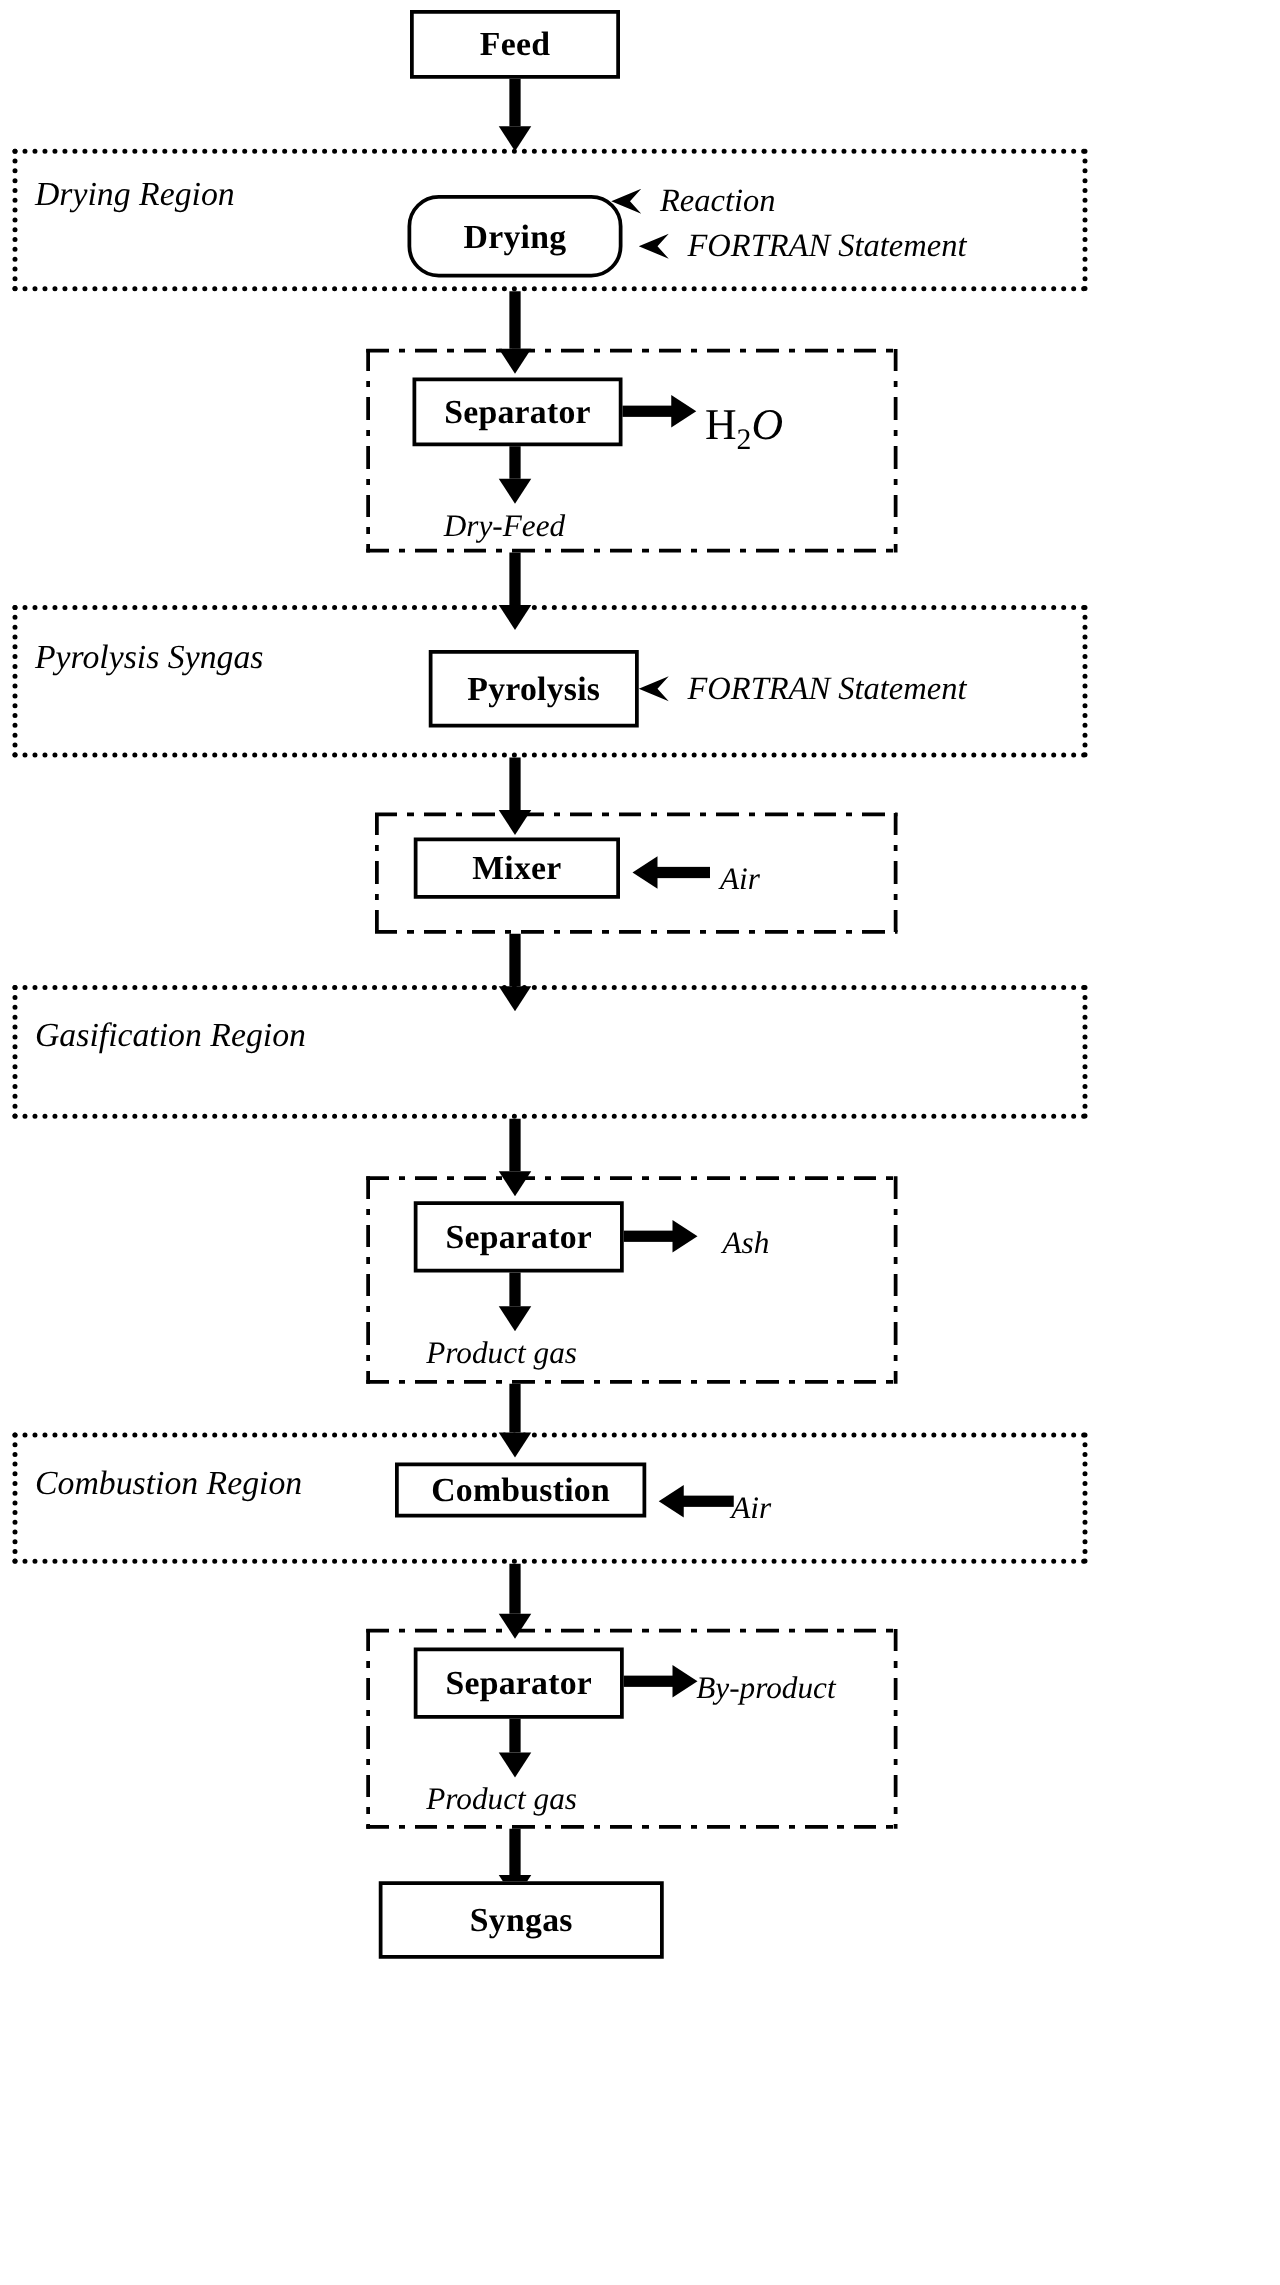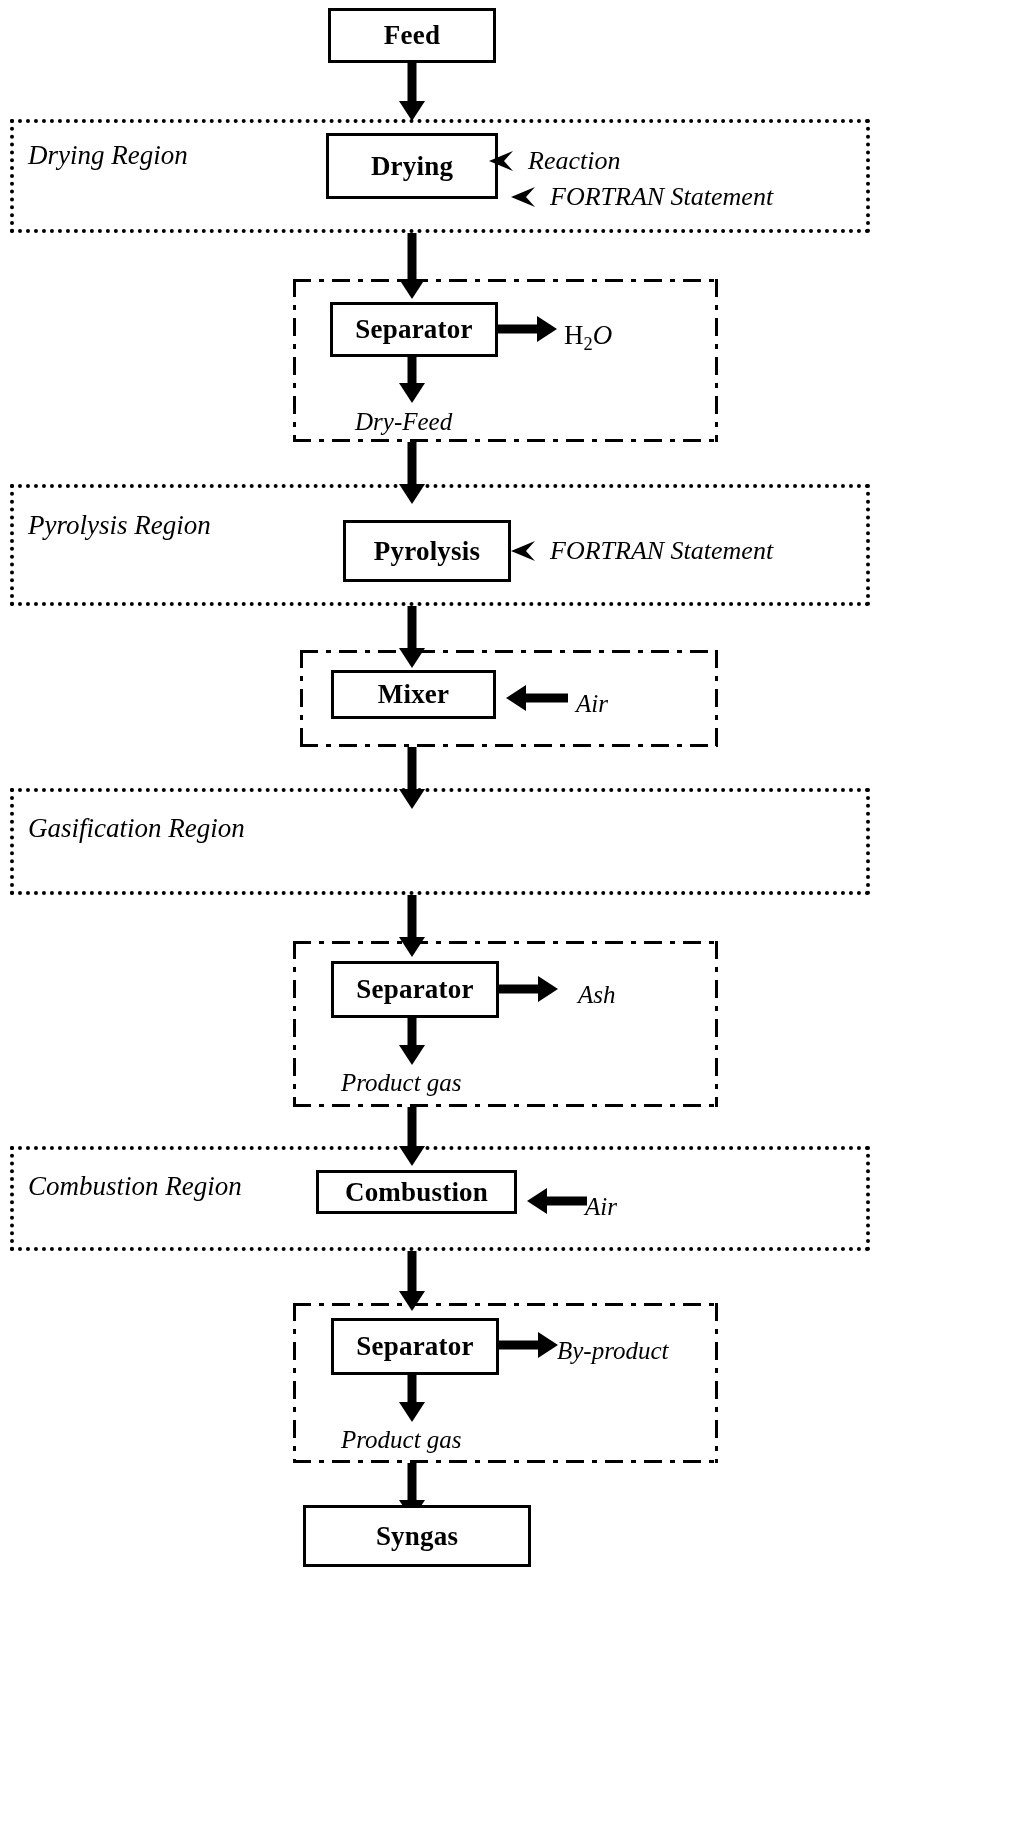--- a/index.html
+++ b/index.html
@@ -81,21 +81,21 @@
     font-size: 26px;
     white-space: nowrap;
     line-height: 1;
     font-family: "Liberation Serif", "DejaVu Serif", serif;
   }
   .region-label { font-size: 27px; }
   .stream-label { font-size: 25px; }
 
   
   .formula-label {
-    font-size: 27px;
+    font-size: 35px;
     white-space: nowrap;
     line-height: 1;
     font-family: "Liberation Serif", "DejaVu Serif", serif;
   }
   .formula-label sub { font-size: 0.68em; }
   .formula-label .it { font-style: italic; }
 
   
   .v-arrow { width: 40px; }
   .v-arrow .shaft {
@@ -189,21 +189,21 @@
 
   <div class="abs v-arrow" style="left:392px; top:63px; height:58px;">
     <div class="shaft" style="height:38px;"></div>
     <div class="head"></div>
   </div>
 
   <div class="abs region" style="left:10px; top:119px; width:860px; height:114px;"></div>
 
   <div class="abs italic-label region-label" style="left:28px; top:142px;">Drying Region</div>
 
-  <div class="abs unit-box" style="left:326px; top:133px; width:172px; height:66px;">
+  <div class="abs unit-box" style="left:326px; top:156px; width:172px; height:66px;border-radius:25px;">
     <span>Drying</span>
   </div>
 
   <div class="abs callout" style="left:488px; top:148px;">
     <span class="marker">
       <svg width="26" height="22" viewBox="0 0 26 22">
           <path d="M1 11 L25 1 L16 11 L25 21 Z" fill="#000"></path>
         </svg>
     </span>
     <span class="ctext">Reaction</span>
@@ -250,21 +250,21 @@
 
   <div class="abs italic-label stream-label" style="left:355px; top:409px;">Dry-Feed</div>
 
   <div class="abs v-arrow" style="left:392px; top:442px; height:62px;">
     <div class="shaft" style="height:42px;"></div>
     <div class="head"></div>
   </div>
 
   <div class="abs region" style="left:10px; top:484px; width:860px; height:122px;"></div>
 
-  <div class="abs italic-label region-label" style="left:28px; top:512px;">Pyrolysis Region</div>
+  <div class="abs italic-label region-label" style="left:28px; top:512px;">Pyrolysis Syngas</div>
 
   <div class="abs unit-box" style="left:343px; top:520px; width:168px; height:62px;">
     <span>Pyrolysis</span>
   </div>
 
   <div class="abs callout" style="left:510px; top:538px;">
     <span class="marker">
       <svg width="26" height="22" viewBox="0 0 26 22">
           <path d="M1 11 L25 1 L16 11 L25 21 Z" fill="#000"></path>
         </svg>

